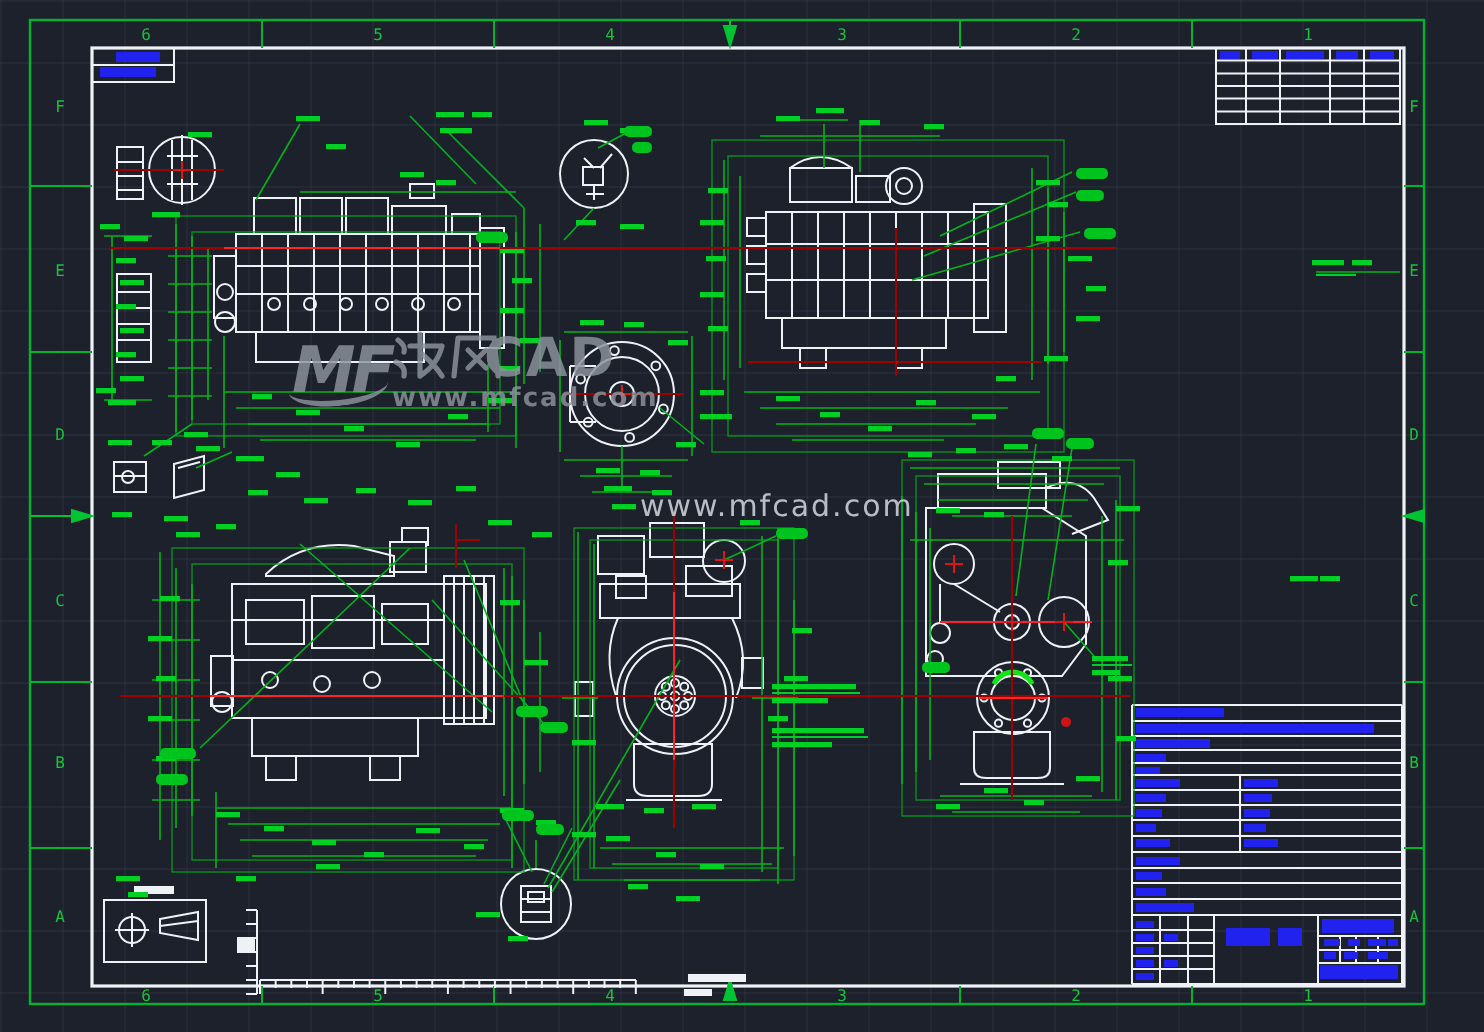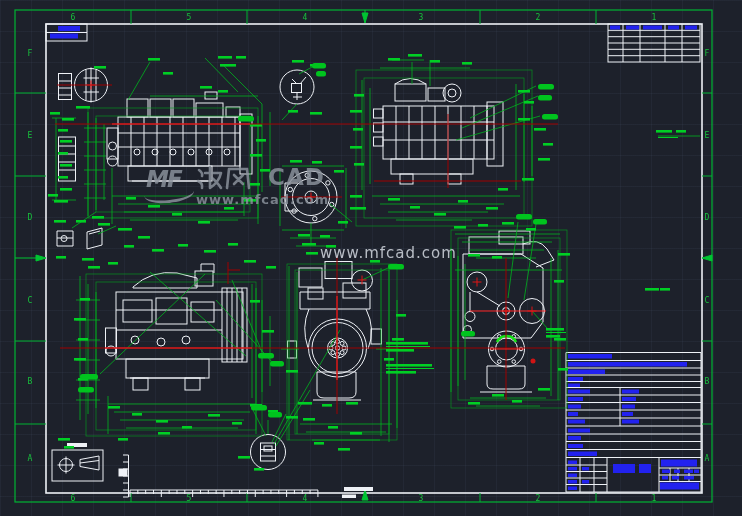--- a/index.html
+++ b/index.html
@@ -7,23 +7,23 @@
     position:relative;width:742px;height:516px;overflow:hidden;
     background-color:#1d212b;
     background-image:
       linear-gradient(rgba(150,170,210,0.055) 1px, transparent 1px),
       linear-gradient(90deg, rgba(150,170,210,0.055) 1px, transparent 1px);
     background-size:31px 31px;
     font-family:"DejaVu Sans", "Liberation Sans", sans-serif;
   }
   svg{position:absolute;left:0;top:0;}
   .wm-logo{position:absolute;left:146px;top:164px;width:180px;height:48px;color:#8d949e;opacity:.82;}
-  .wm-mf{position:absolute;left:0;top:2px;font-size:23px;font-weight:bold;font-style:italic;letter-spacing:-2px;}
+  .wm-mf{position:absolute;left:0;top:2px;font-size:32px;font-weight:bold;font-style:italic;letter-spacing:-2px;}
   .wm-swoosh{position:absolute;left:-2px;top:20px;width:50px;height:16px;border-bottom:3px solid #8d949e;border-radius:50%;transform:rotate(-6deg);}
-  .wm-cad{position:absolute;left:122px;top:0px;font-size:23px;font-weight:bold;letter-spacing:1px;}
+  .wm-cad{position:absolute;left:96px;top:0px;font-size:27px;font-weight:bold;letter-spacing:1px;}
   .wm-url{position:absolute;left:50px;top:28px;font-size:13px;font-weight:bold;letter-spacing:1px;}
   .wm-center{position:absolute;left:320px;top:244px;font-size:15px;color:#c9ced6;opacity:.9;letter-spacing:1px;}
   .cjk{position:absolute;left:50px;top:0px;}
   text.z{font-family:"DejaVu Sans Mono","Liberation Mono",monospace;font-size:8px;fill:#17c23c;}
 </style>
 </head>
 <body>
 
 <div id="sheet">
 

